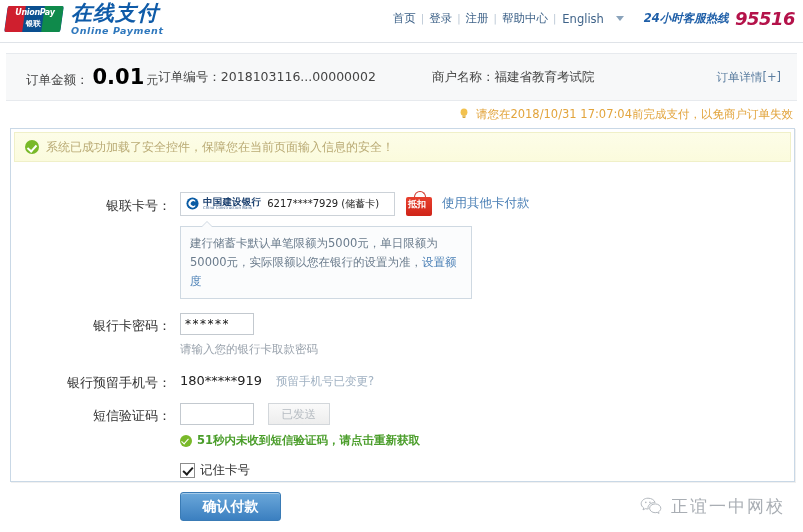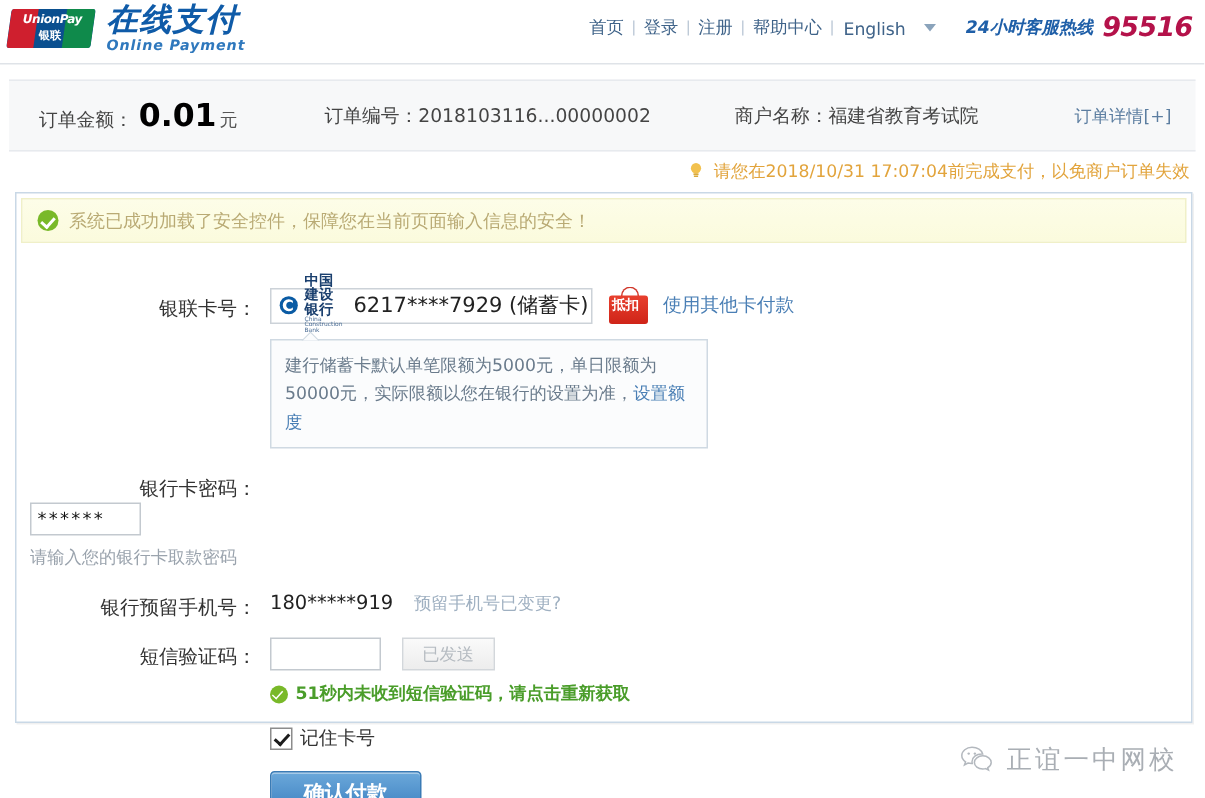--- a/index.html
+++ b/index.html
@@ -157,21 +157,21 @@
   .ob-item { display: flex; align-items: baseline; }
   .ob-amount-label { margin-left: 20px; justify-content: space-between; }
   .ob-amount {
     color: #000000;
     font-size: 21px;
     font-weight: bold;
     margin: 0 2px 0 4px;
     letter-spacing: 0;
   }
   .ob-unit { color: #555; font-size: 12px; }
-  .ob-no { margin-left: 58px; }
+  .ob-no { }
   .ob-merchant { margin-left: 56px; justify-content: flex-end; }
   .ob-detail {
     position: absolute;
     right: 16px;
     color: #5b7da0;
     font-size: 11.5px;
     text-decoration: none;
   }
 
   
@@ -269,21 +269,21 @@
   }
   .ccb-en {
     font-size: 4.2px;
     color: #4a6c94;
     display: block;
     letter-spacing: 0;
     transform: scale(0.95);
     transform-origin: left top;
   }
   .card-no {
-    font-size: 14px;
+    font-size: 10px;
     color: #222;
     margin-left: 6px;
     white-space: nowrap;
   }
 
   .row-card { display: flex; align-items: center; }
   .badge-dikou {
     position: relative;
     width: 22px; height: 25px;
     margin-left: 11px;
@@ -577,21 +577,21 @@
       <div class="lbl" style="padding-top:0;"></div>
       <div class="fld">
         <div class="limit-box">
           <span class="arrow-up"></span><span class="arrow-up-in"></span>
           <span>建行储蓄卡默认单笔限额为5000元，单日限额为50000元，实际限额以您在银行的设置为准，</span><a href="#" class="limit-link">设置额度</a>
         </div>
       </div>
     </div>
 
     
-    <div class="row" style="margin-top:14px;flex-direction:column;">
+    <div class="row" style="margin-top:14px;">
       <div class="lbl">银行卡密码：</div>
       <div class="fld">
         <input class="pwd-input" type="text" readonly="" value="******" style="">
         <div class="hint">请输入您的银行卡取款密码</div>
       </div>
     </div>
 
     
     <div class="row" style="margin-top:13px;">
       <div class="lbl">银行预留手机号：</div>

